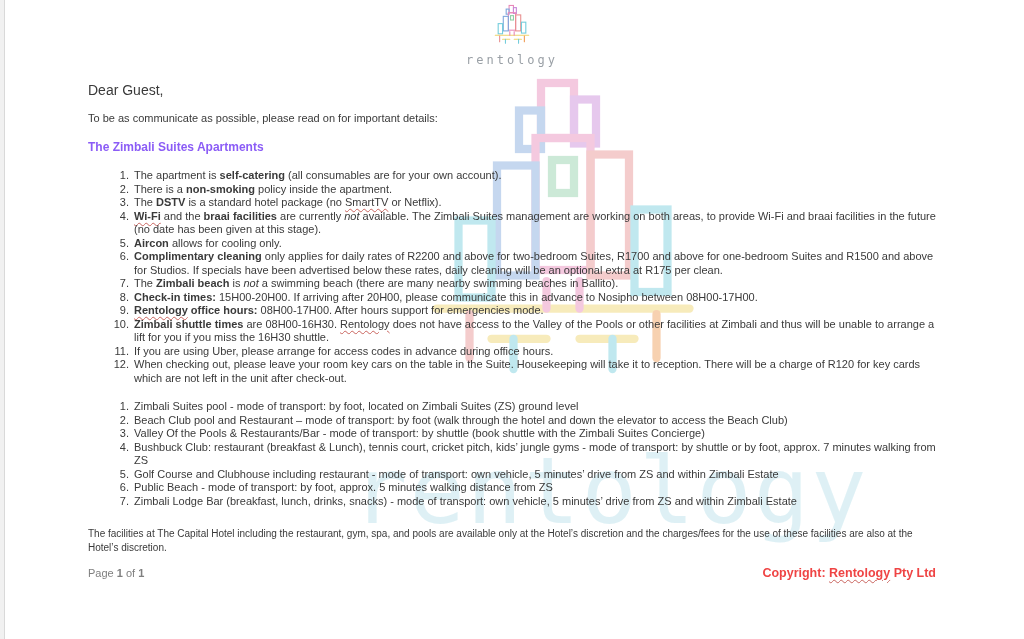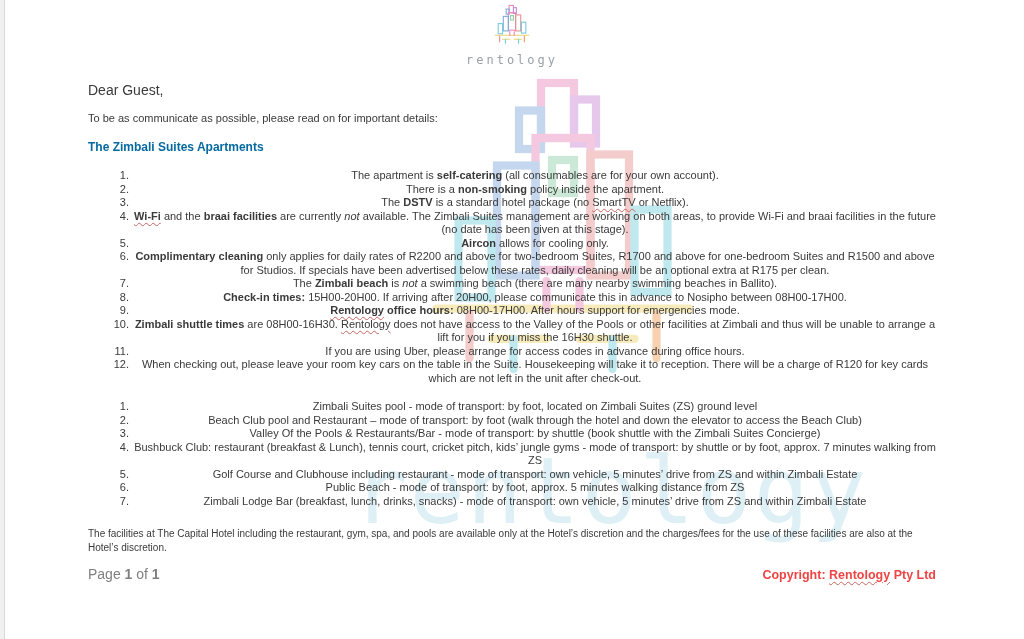--- a/index.html
+++ b/index.html
@@ -35,32 +35,32 @@
   }
   .logo{ text-align:center; }
   .logo svg{ display:inline-block; vertical-align:top; }
   .logo-text{
     font-family:"DejaVu Sans Mono", monospace;
     font-size:12px; letter-spacing:3px; color:#9aa0a6; margin-top:1px;
   }
   .greeting{ margin-top:15px; font-size:14px; }
   .intro{ margin-top:14px; font-size:11px; }
   h2.h{
-    margin-top:16px; font-size:12px; font-weight:bold; color:#0369a1;
+    margin-top:16px; font-size:12px; font-weight:bold; color:#8b5cf6;
   }
   ol.list{
     margin-top:15px; font-size:11px; line-height:13.5px;
     padding-left:44px;
   }
-  ol.list li{ padding-left:2px;text-align:center; }
+  ol.list li{ padding-left:2px; }
   .closing{ margin-top:19px; font-size:10px; line-height:13.5px; }
   .footer{
     margin-top:12px; display:flex; justify-content:space-between; align-items:baseline;
   }
-  .page-label{ font-size:14px; color:#7f7f7f; }
+  .page-label{ font-size:11px; color:#7f7f7f; }
   .copyright{ font-size:12.5px; color:#ef4444; font-weight:bold; }
   
   .b{ font-weight:bold; }
   .i{ font-style:italic; }
   .u{ }
   .sq{
     text-decoration-line:underline;
     text-decoration-style:wavy;
     text-decoration-color:#c9645e;
     text-decoration-thickness:1px;

